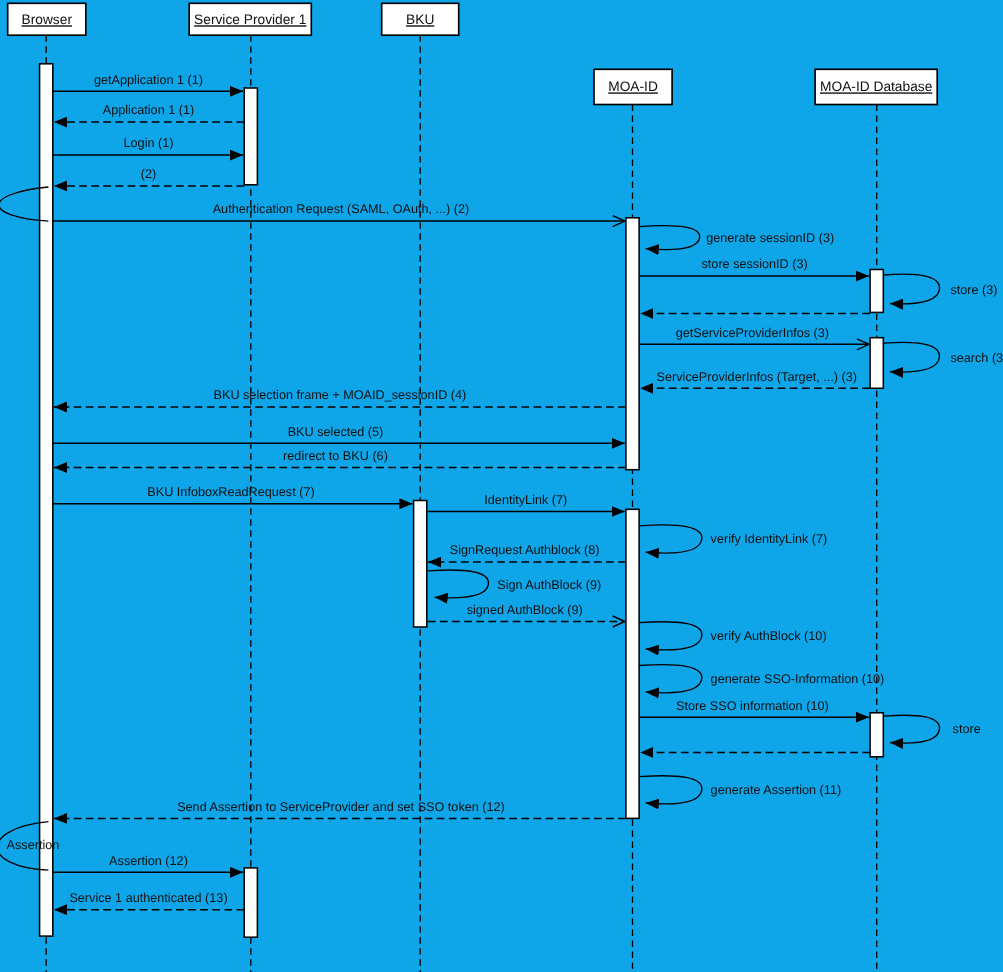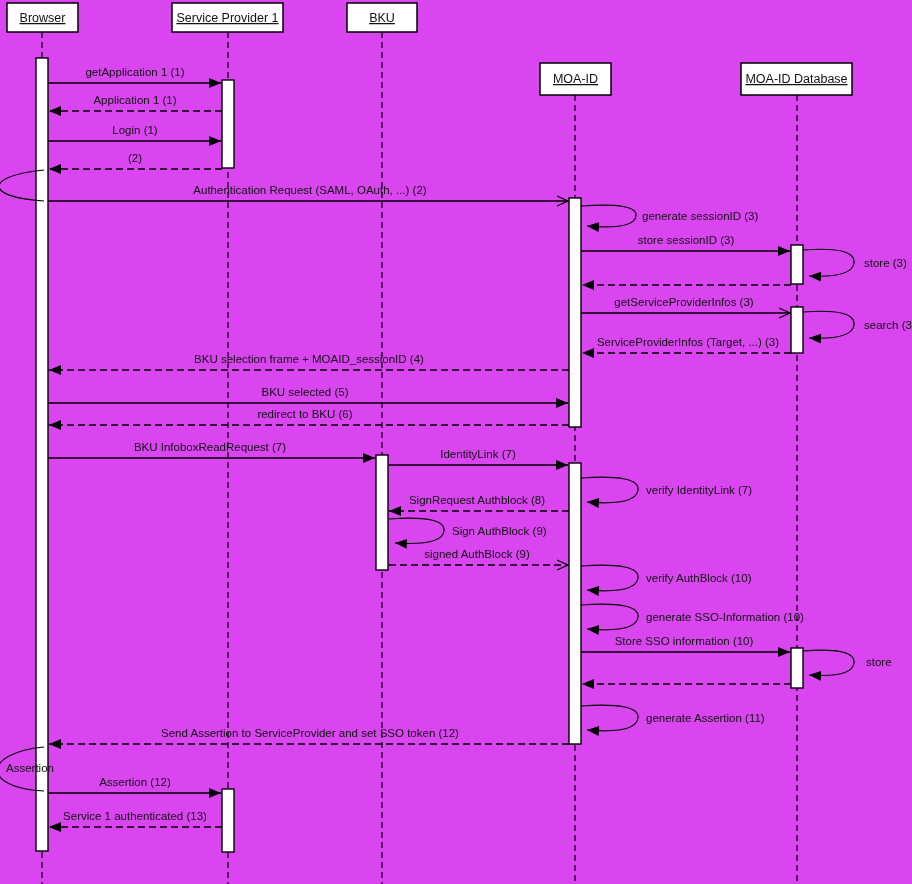--- a/index.html
+++ b/index.html
@@ -1,16 +1,16 @@
 <!DOCTYPE html>
 <html><head>
 <meta charset="utf-8">
 <style>
   html,body { margin:0; padding:0; background:#ffffff; }
-  .canvas { width:912px; height:884px; position:relative; background:#d946ef; }
+  .canvas { width:912px; height:884px; position:relative; background:#0ea5e9; }
   svg text { font-family:"Liberation Sans", sans-serif; font-size:11.5px; fill:#111111; }
   svg text.actor { font-size:12.5px; text-decoration:underline; text-anchor:middle; }
   svg text.mid { text-anchor:middle; }
   .head { fill:#ffffff; stroke:#000000; stroke-width:1.5; }
   .lifeline { stroke:#000000; stroke-width:1.2; stroke-dasharray:6 4; fill:none; }
   .bar { fill:#ffffff; stroke:#000000; stroke-width:1.4; }
   .msg { stroke:#000000; stroke-width:1.4; fill:none; }
   .dashed { stroke-dasharray:7 4; }
   .loop { stroke:#000000; stroke-width:1.2; fill:none; }
 </style>

